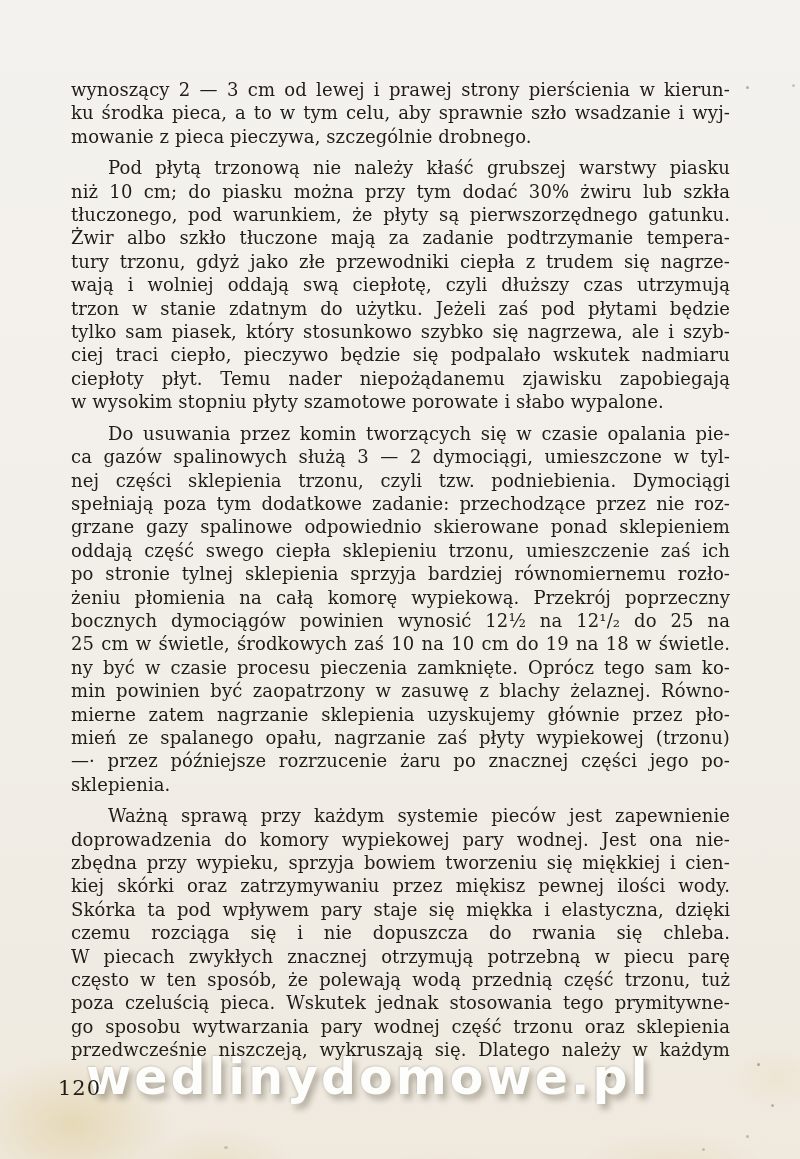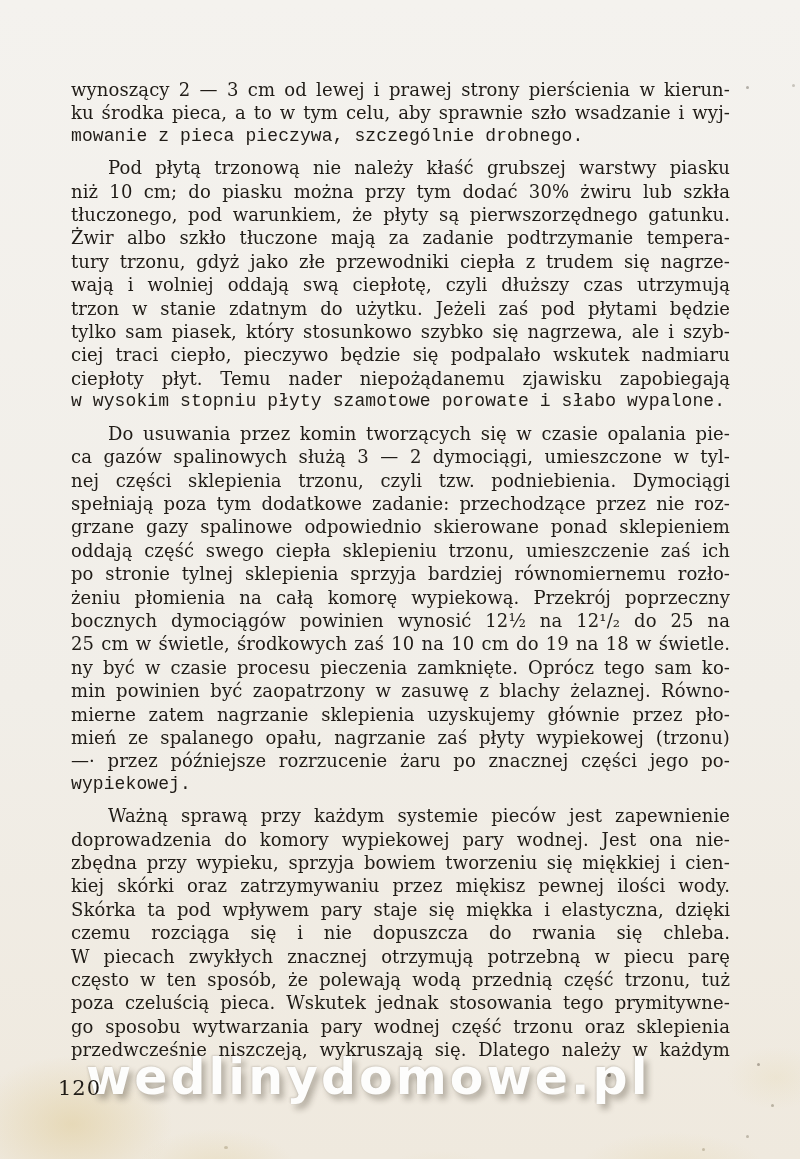--- a/index.html
+++ b/index.html
@@ -41,21 +41,21 @@
     z-index: 1;
     font-size: 18px;
     line-height: 23.4px;
     letter-spacing: 0.1px;
   }
   .para { margin: 8px; }
   .line {
     text-align: justify;
     text-align-last: justify;
   }
-  .line.end { text-align-last: left; font-family: Liberation Mono, monospace; }
+  .line.end { text-align-last: left; }
   .line.indent { text-indent: 37px; }
   .watermark {
     position: absolute;
     left: 86px;
     top: 1053px;
     z-index: 2;
     font-family: "DejaVu Sans", "Liberation Sans", sans-serif;
     font-weight: 700;
     font-size: 49px;
     line-height: 1;
@@ -117,21 +117,21 @@
         <div class="line">oddają część swego ciepła sklepieniu trzonu, umieszczenie zaś ich</div>
         <div class="line">po stronie tylnej sklepienia sprzyja bardziej równomiernemu rozło-</div>
         <div class="line">żeniu płomienia na całą komorę wypiekową. Przekrój poprzeczny</div>
         <div class="line">bocznych dymociągów powinien wynosić 12½ na 12¹/₂ do 25 na</div>
         <div class="line">25 cm w świetle, środkowych zaś 10 na 10 cm do 19 na 18 w świetle.</div>
         <div class="line">ny być w czasie procesu pieczenia zamknięte. Oprócz tego sam ko-</div>
         <div class="line">min powinien być zaopatrzony w zasuwę z blachy żelaznej. Równo-</div>
         <div class="line">mierne zatem nagrzanie sklepienia uzyskujemy głównie przez pło-</div>
         <div class="line">mień ze spalanego opału, nagrzanie zaś płyty wypiekowej (trzonu)</div>
         <div class="line">—· przez późniejsze rozrzucenie żaru po znacznej części jego po-</div>
-        <div class="line end">wypiekowej.</div>
+        <div class="line end">sklepienia.</div>
       </div>
       <div class="para">
         <div class="line indent">Ważną sprawą przy każdym systemie pieców jest zapewnienie</div>
         <div class="line">doprowadzenia do komory wypiekowej pary wodnej. Jest ona nie-</div>
         <div class="line">zbędna przy wypieku, sprzyja bowiem tworzeniu się miękkiej i cien-</div>
         <div class="line">kiej skórki oraz zatrzymywaniu przez miękisz pewnej ilości wody.</div>
         <div class="line">Skórka ta pod wpływem pary staje się miękka i elastyczna, dzięki</div>
         <div class="line">czemu rozciąga się i nie dopuszcza do rwania się chleba.</div>
         <div class="line">W piecach zwykłych znacznej otrzymują potrzebną w piecu parę</div>
         <div class="line">często w ten sposób, że polewają wodą przednią część trzonu, tuż</div>

